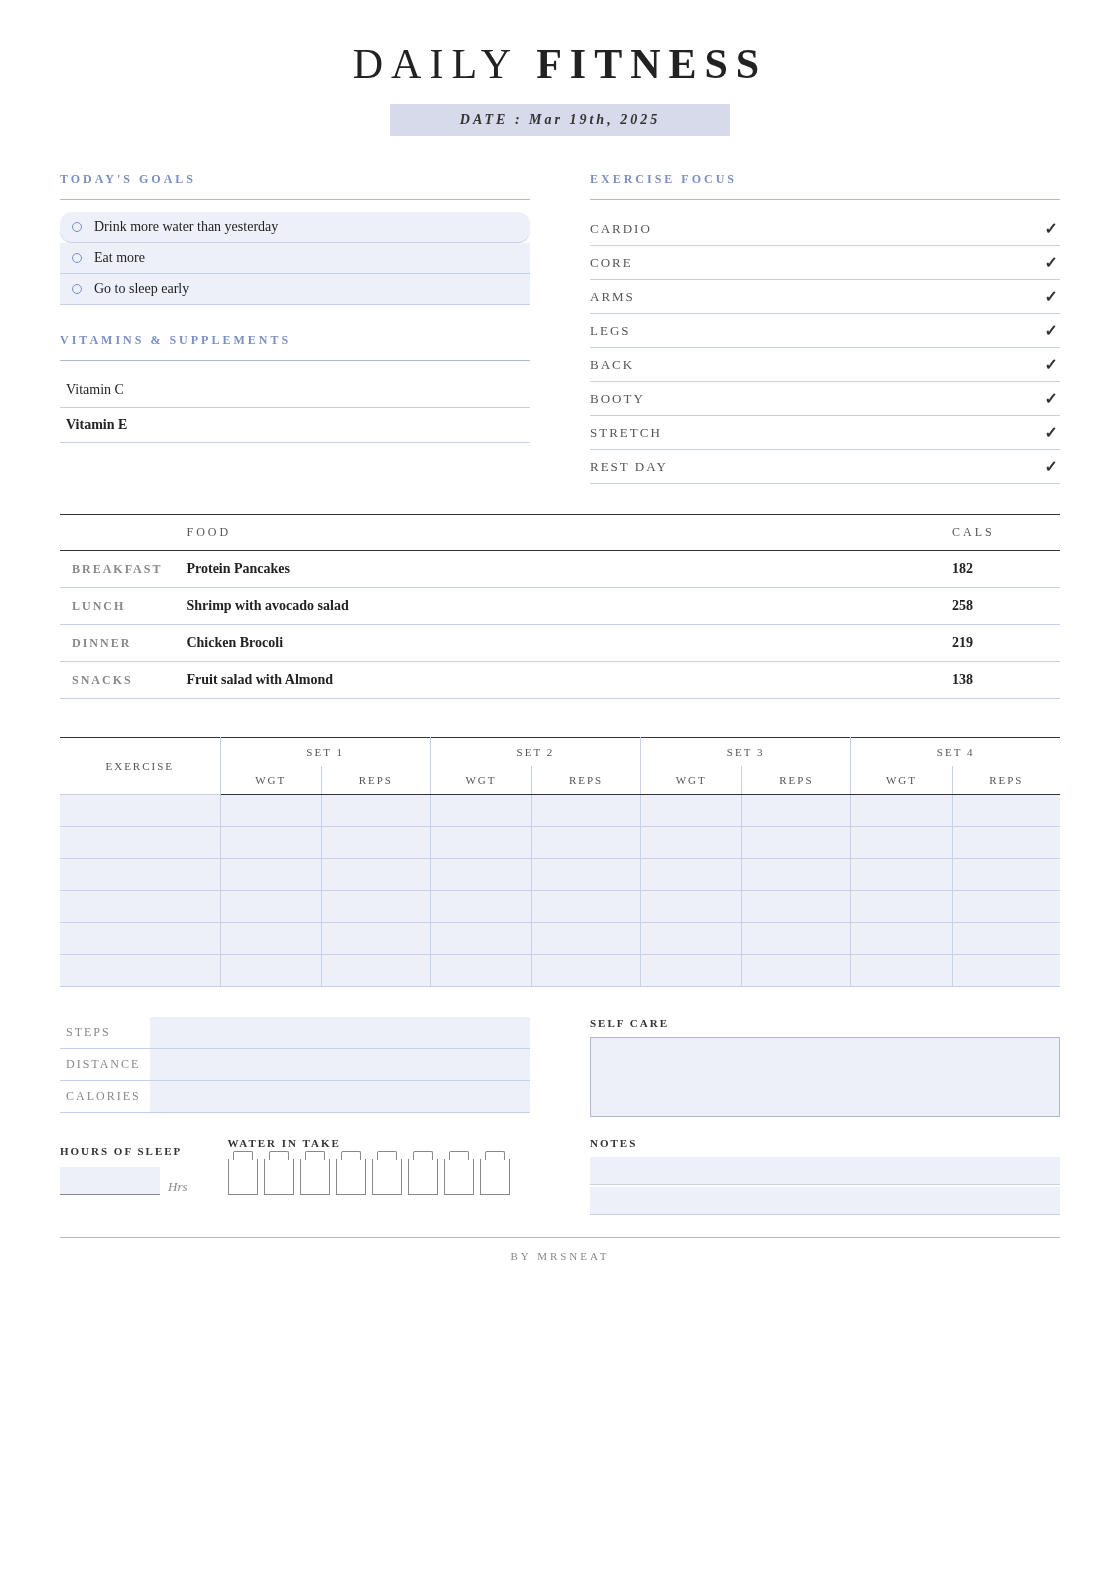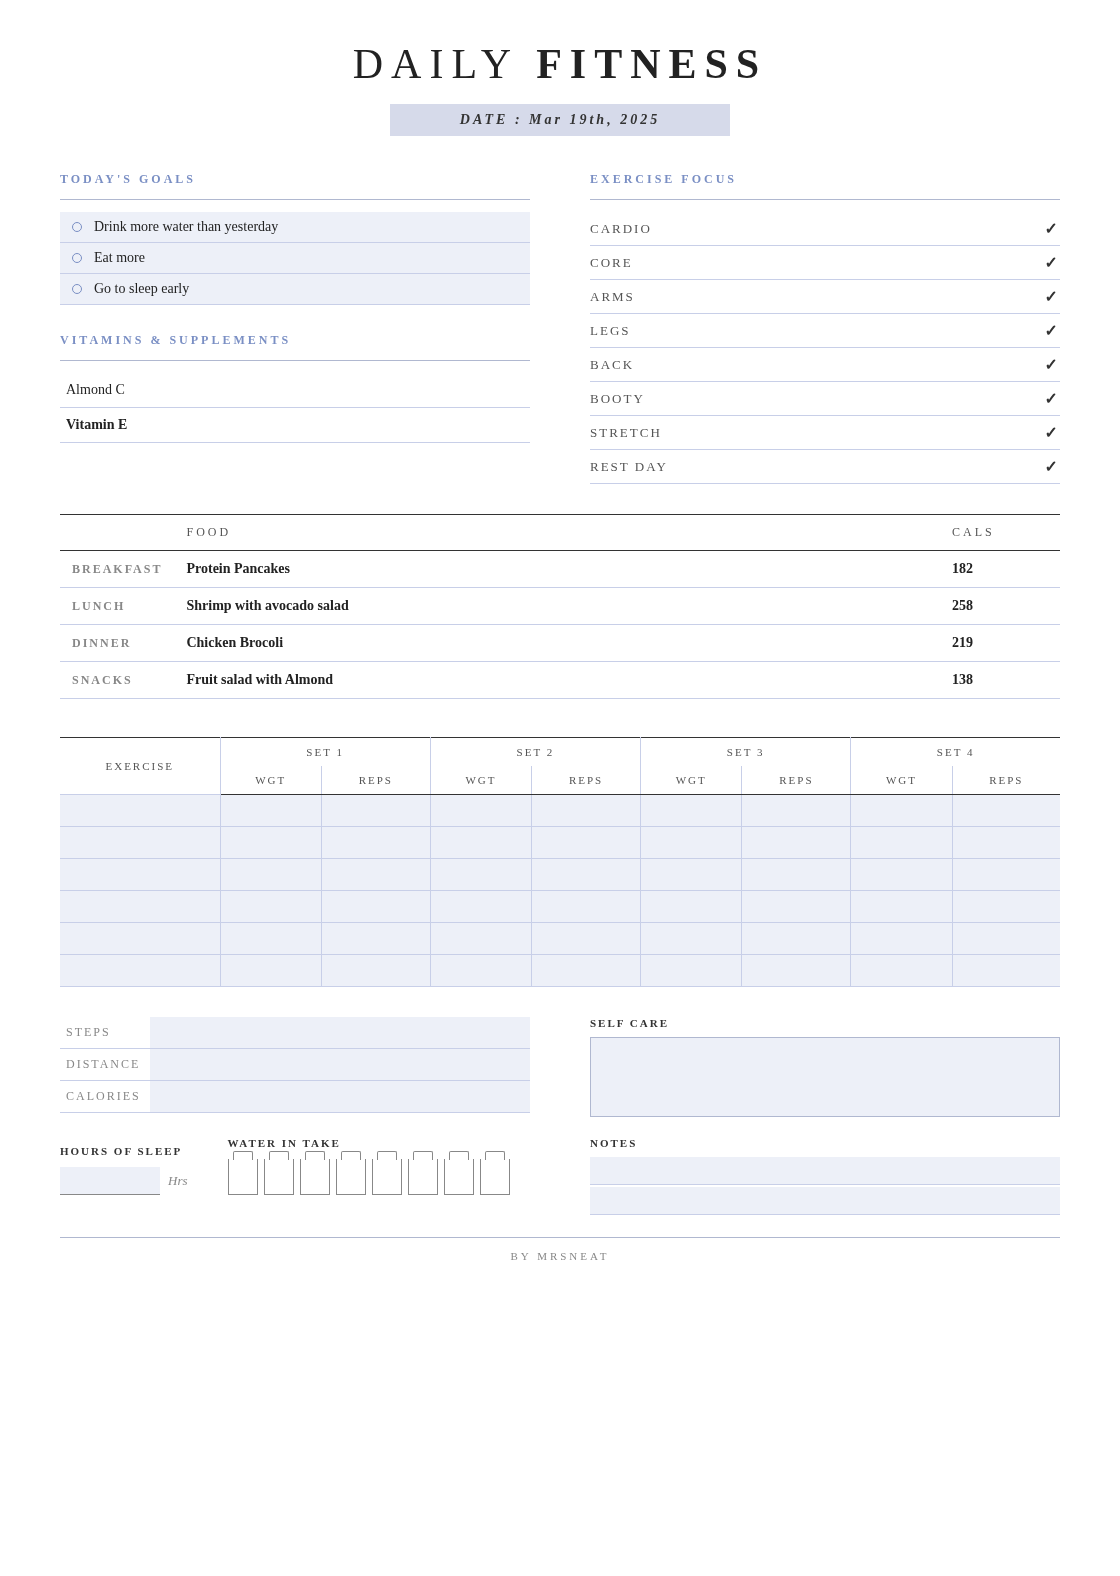--- a/index.html
+++ b/index.html
@@ -68,21 +68,21 @@
     .goals-list { list-style: none; }
     .goals-list li {
       display: flex;
       align-items: center;
       padding: 7px 0;
       font-size: 14px;
       border-bottom: 1px solid #c8cfe8;
       color: #222;
       background: #edf0f8;
     }
-    .goals-list li:first-child { background: #edf0f8; }
+    .goals-list li:first-child { background: #edf0f8; border-radius: 12px; }
     .goal-circle {
       width: 10px;
       height: 10px;
       border-radius: 50%;
       border: 1.5px solid #7a8fc4;
       margin: 0 12px;
       flex-shrink: 0;
     }
 
     
@@ -255,21 +255,21 @@
     .sleep-section {}
     .sleep-label {
       font-size: 11px;
       letter-spacing: 2px;
       font-weight: 700;
       color: #333;
       margin-bottom: 10px;
     }
     .sleep-input-row {
       display: flex;
-      align-items: center;
+      align-items: flex-end;
       gap: 8px;
     }
     .sleep-box {
       width: 100px;
       height: 28px;
       background: #edf0f8;
       border-bottom: 1.5px solid #888;
     }
     .hrs-label {
       font-size: 13px;
@@ -381,21 +381,21 @@
       <li>
         <span class="goal-circle"></span>
         <span>Go to sleep early</span>
       </li>
     </ul>
 
     <div class="vitamins-section">
       <div class="section-title">VITAMINS &amp; SUPPLEMENTS</div>
       <hr class="section-divider">
       <ul class="vitamins-list">
-        <li>Almond C</li>
+        <li>Vitamin C</li>
         <li>Vitamin E</li>
       </ul>
     </div>
   </div>
 
   <div class="right-col">
     <div class="section-title">EXERCISE FOCUS</div>
     <hr class="section-divider">
     <ul class="exercise-focus-list">
       <li>

